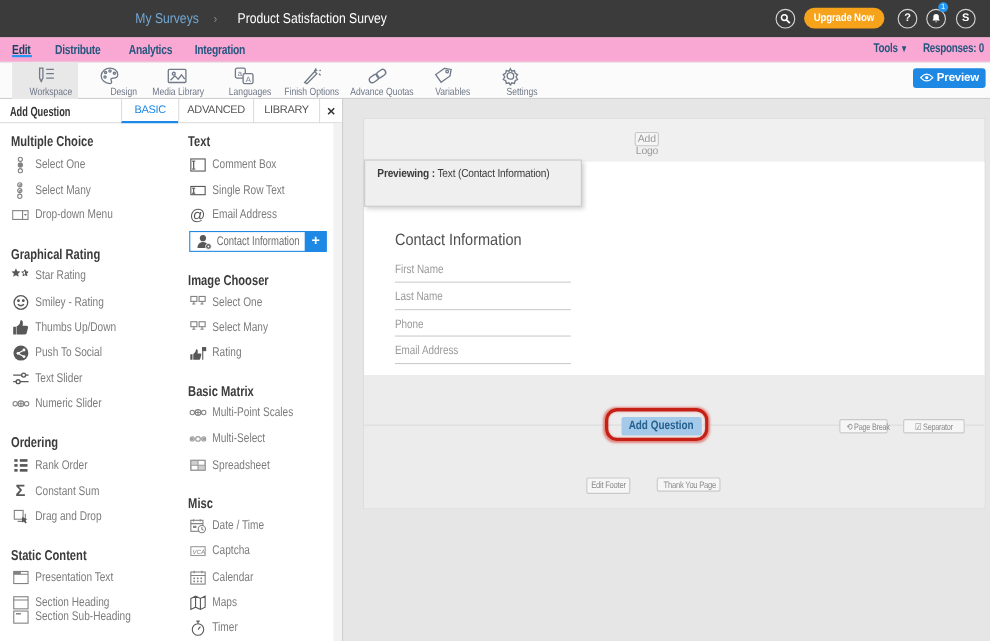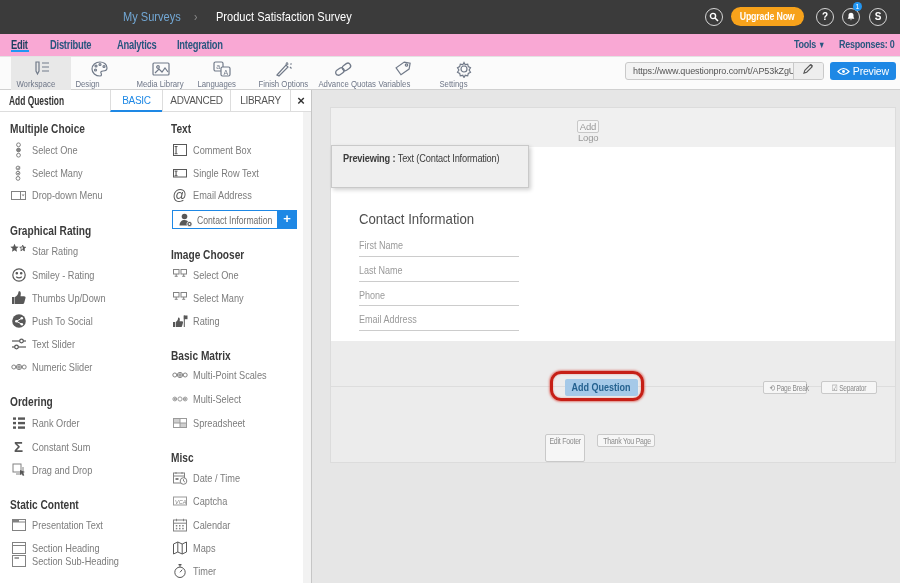--- a/index.html
+++ b/index.html
@@ -16,27 +16,27 @@
 .crumb .title{color:#fff}
 .circbtn{position:absolute;top:8px;width:18px;height:18px;border:1px solid #d5d5d5;border-radius:50%;color:#fff;text-align:center;line-height:16px;font-size:10px;font-weight:bold}
 .upg{position:absolute;left:731px;top:7px;width:73px;height:19px;background:#f7a21b;border-radius:10px;color:#fff;font-size:10px;font-weight:bold;text-align:center;line-height:19px;letter-spacing:-0.2px}
 .badge{position:absolute;left:853px;top:2px;width:9px;height:9px;background:#2196f3;border-radius:50%;color:#fff;font-size:7px;line-height:9px;text-align:center}
 
 .menubar{position:absolute;left:0;top:34px;width:900px;height:23px;background:#f9a8d4;border-bottom:1px solid #e3e3e3}
 .mitem{position:absolute;top:4px;font-size:12px;font-weight:bold;color:#28567f;letter-spacing:-0.3px;transform:scaleX(.78);transform-origin:0 0;white-space:nowrap}
 .edituline{position:absolute;left:11px;top:16px;width:18px;height:2px;background:#2196f3}
 
 .toolbar{position:absolute;left:0;top:57px;width:900px;height:33px;background:#fbfbfb;border-bottom:1px solid #d0d0d0}
-.titem{position:absolute;top:0;width:60px;height:33px;text-align:left;color:#717a89;white-space:nowrap}
+.titem{position:absolute;top:0;width:60px;height:33px;text-align:right;color:#717a89;white-space:nowrap}
 .titem svg{display:block;margin:3px auto 0}
 .titem .tl{font-size:9.5px;display:block;margin-top:0px;color:#6e7687;transform:scaleX(.82);transform-origin:50% 0}
 .titem.active{background:#e8e8e8}
 .urlbox{position:absolute;left:625px;top:5px;width:199px;height:18px;background:#f3f3f3;border:1px solid #c9c9c9;border-radius:3px;font-size:9px;color:#555;line-height:16px;padding-left:7px;white-space:nowrap;overflow:hidden;letter-spacing:-0.1px}
 .pencilseg{position:absolute;right:0;top:0;width:30px;height:16px;border-left:1px solid #c9c9c9;background:#eee;text-align:center;line-height:15px}
-.previewbtn{position:absolute;left:830px;top:5px;width:66px;height:18px;background:#1e88e5;border-radius:3px;color:#fff;font-size:10.5px;font-weight:normal;text-align:center;line-height:18px;letter-spacing:-0.2px}
+.previewbtn{position:absolute;left:830px;top:5px;width:66px;height:18px;background:#1e88e5;border-radius:3px;color:#fff;font-size:10.5px;font-weight:bold;text-align:center;line-height:18px;letter-spacing:-0.2px}
 
 .panel{position:absolute;left:0;top:90px;width:312px;height:493px;background:#fff;border-right:1px solid #c6c6c6}
 .phead{position:absolute;left:0;top:0;width:311px;height:22px;border-bottom:1px solid #ddd;background:#fff}
 .phead .aq{position:absolute;left:9px;top:4px;font-size:12px;font-weight:bold;color:#333;transform:scaleX(.7);transform-origin:0 0;white-space:nowrap}
 .ptab{position:absolute;top:0;height:22px;border-left:1px solid #ddd;text-align:center;font-size:10px;line-height:22px;color:#555;letter-spacing:-0.3px}
 .ptab.basic{color:#1e88e5;border-bottom:2px solid #1e88e5}
 .sect{position:absolute;font-size:13px;font-weight:bold;color:#3b3b3b;transform:scaleX(.78);transform-origin:0 50%;white-space:nowrap}
 .item{position:absolute;height:16px;color:#7c7c7c;font-size:11.5px;white-space:nowrap}
 .item .ic{display:inline-block;width:17px;height:16px;vertical-align:middle;text-align:center;color:#5f5f5f}
 .item .lb{vertical-align:middle;margin-left:5px;display:inline-block;transform:scaleX(.8);transform-origin:0 50%}
@@ -161,23 +161,20 @@
     </div>
   <div class="titem" style="left:434px">
       <svg width="20" height="18" viewBox="0 0 20 18">
         <g stroke="#717a89" stroke-width="1.2" fill="none">
           <circle cx="10" cy="9" r="3"></circle>
           <path d="M10 2.5 l1.2 2.2 2.5-.6 .6 2.5 2.2 1.2 -1.4 2.2 1.4 2.2 -2.2 1.2 -.6 2.5 -2.5-.6 -1.2 2.2 -1.2-2.2 -2.5 .6 -.6-2.5 -2.2-1.2 1.4-2.2 -1.4-2.2 2.2-1.2 .6-2.5 2.5 .6z"></path>
         </g>
       </svg>
       <span class="tl">Settings</span>
     </div>
-  <div class="urlbox">https://www.questionpro.com/t/AP53kZgUI<span class="pencilseg"><svg width="11" height="11" viewBox="0 0 12 12">
-          <path d="M1 11 l1-3 6-6 2 2-6 6z M8.5 1.5 l2 2" stroke="#555" stroke-width="1.2" fill="none"></path>
-        </svg></span></div>
   <div class="previewbtn"><svg width="13" height="9" viewBox="0 0 14 9" style="vertical-align:-1px">
         <path d="M1 4.5 Q7 -2 13 4.5 Q7 11 1 4.5z" fill="none" stroke="#fff" stroke-width="1.2"></path>
         <circle cx="7" cy="4.5" r="1.6" fill="#fff"></circle>
       </svg> Preview</div>
 </div>
 
 <div class="panel">
   <div class="phead">
     <span class="aq">Add Question</span>
     <span class="ptab basic" style="left:110px;width:52px">BASIC</span>
@@ -438,15 +435,15 @@
     <div class="fline" style="top:173px"></div>
   <div class="flabel" style="top:181px">Phone</div>
     <div class="fline" style="top:197px"></div>
   <div class="flabel" style="top:205px">Email Address</div>
     <div class="fline" style="top:222px"></div>
   <div class="divline"></div>
   <div class="redring"></div>
   <div class="aqbtn"><span style="display:inline-block;transform:scaleX(.82)">Add Question</span></div>
   <div class="smallbtn" style="left:432px;top:273px;width:44px;height:13px;line-height:12px"><span style="display:inline-block;transform:scaleX(.78);transform-origin:50% 50%;white-space:nowrap">⟲ Page Break</span></div>
   <div class="smallbtn" style="left:490px;top:273px;width:56px;height:13px;line-height:12px"><span style="display:inline-block;transform:scaleX(.78);transform-origin:50% 50%;white-space:nowrap">☑ Separator</span></div>
-  <div class="smallbtn" style="left:214px;top:326px;width:40px;height:28px;line-height:12px"><span style="display:inline-block;transform:scaleX(.82);transform-origin:50% 50%;white-space:nowrap">Edit Footer</span></div>
+  <div class="smallbtn" style="left:202px;top:326px;width:40px;height:15px;line-height:12px"><span style="display:inline-block;transform:scaleX(.82);transform-origin:50% 50%;white-space:nowrap">Edit Footer</span></div>
   <div class="smallbtn" style="left:266px;top:326px;width:58px;height:13px;line-height:12px"><span style="display:inline-block;transform:scaleX(.82);transform-origin:50% 50%;white-space:nowrap">Thank You Page</span></div>
 </div>
 
 </body></html>

